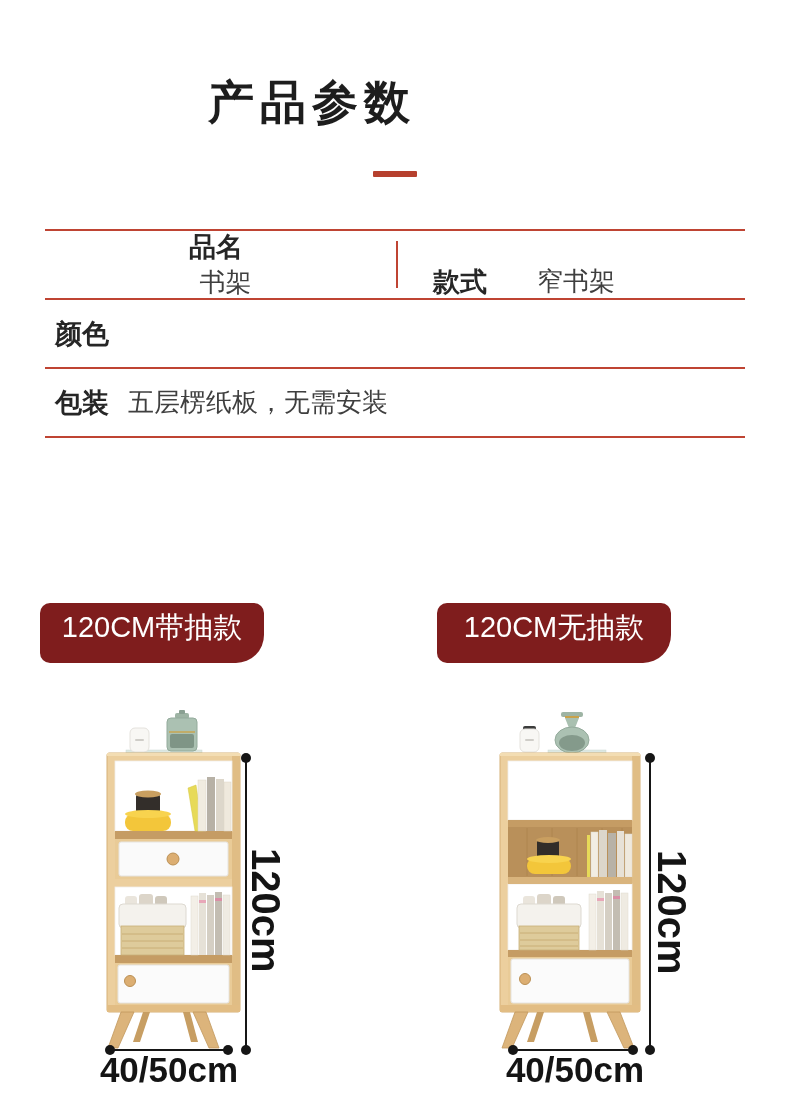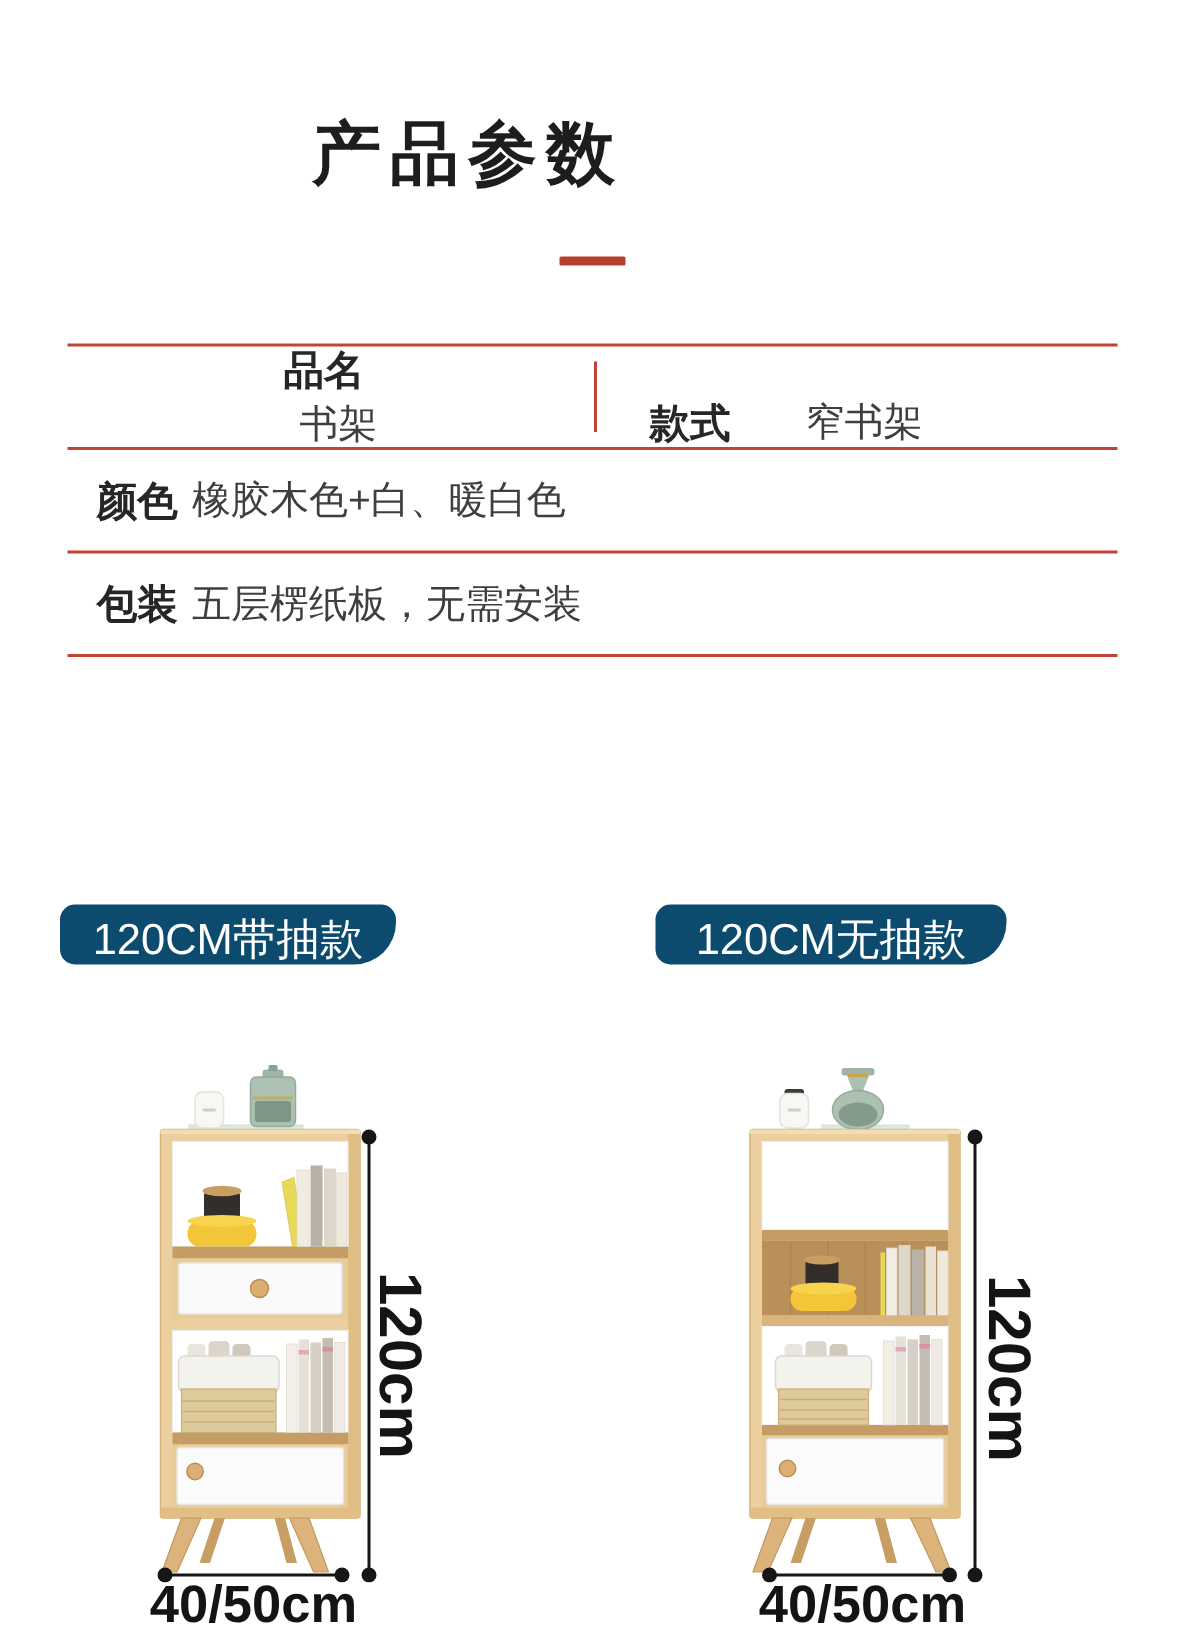--- a/index.html
+++ b/index.html
@@ -18,32 +18,32 @@
   
   .spec{
     position:absolute;left:45px;top:229px;width:700px;border-top:2px solid #bf4433;
   }
   .spec-row{
     position:relative;display:flex;align-items:center;height:67px;border-bottom:2px solid #bf4433;
   }
   .cell{display:flex;align-items:center;}
   .cell.c1{width:351px;padding-left:10px;box-sizing:border-box;flex-direction:column;}
   .cell.c2{flex:1;padding-left:37px;box-sizing:border-box;margin-top:34px;}
-  .cell.full{width:100%;padding-left:10px;box-sizing:border-box;text-align:center;}
+  .cell.full{width:100%;padding-left:10px;box-sizing:border-box;}
   .spec-label{
     display:inline-block;width:73px;font-size:27px;font-weight:700;color:#262626;flex:none;
   }
   .cell.c2 .spec-label{width:72px;margin-right:32px;}
   .spec-value{font-size:26px;color:#3f3f3f;white-space:nowrap;}
   .vdivider{
     position:absolute;left:351px;top:10px;width:2px;height:47px;background:#bf4433;
   }
   
   .badge{
-    position:absolute;top:603px;height:40px;background:#0c4a6e;color:#ffffff;
+    position:absolute;top:603px;height:60px;background:#7f1d1d;color:#ffffff;
     font-size:29px;font-weight:500;line-height:48px;text-align:center;
     border-radius:10px 10px 28px 10px;
   }
   .badge.b1{left:40px;width:224px;}
   .badge.b2{left:437px;width:234px;}
   
   .fig-svg{position:absolute;}
   .fig1{left:85px;top:700px;}
   .fig2{left:495px;top:700px;}
   .dim-v{
@@ -75,21 +75,20 @@
       </div>
       <span class="vdivider"></span>
       <div class="cell c2">
         <span class="spec-label">款式</span>
         <span class="spec-value">窄书架</span>
       </div>
     </div>
     <div class="spec-row">
       <div class="cell full">
         <span class="spec-label">颜色</span>
-        <span class="spec-value">橡胶木色+白、暖白色</span>
       </div>
     </div>
     <div class="spec-row">
       <div class="cell full">
         <span class="spec-label">包装</span>
         <span class="spec-value">五层楞纸板，无需安装</span>
       </div>
     </div>
   </div>
 

